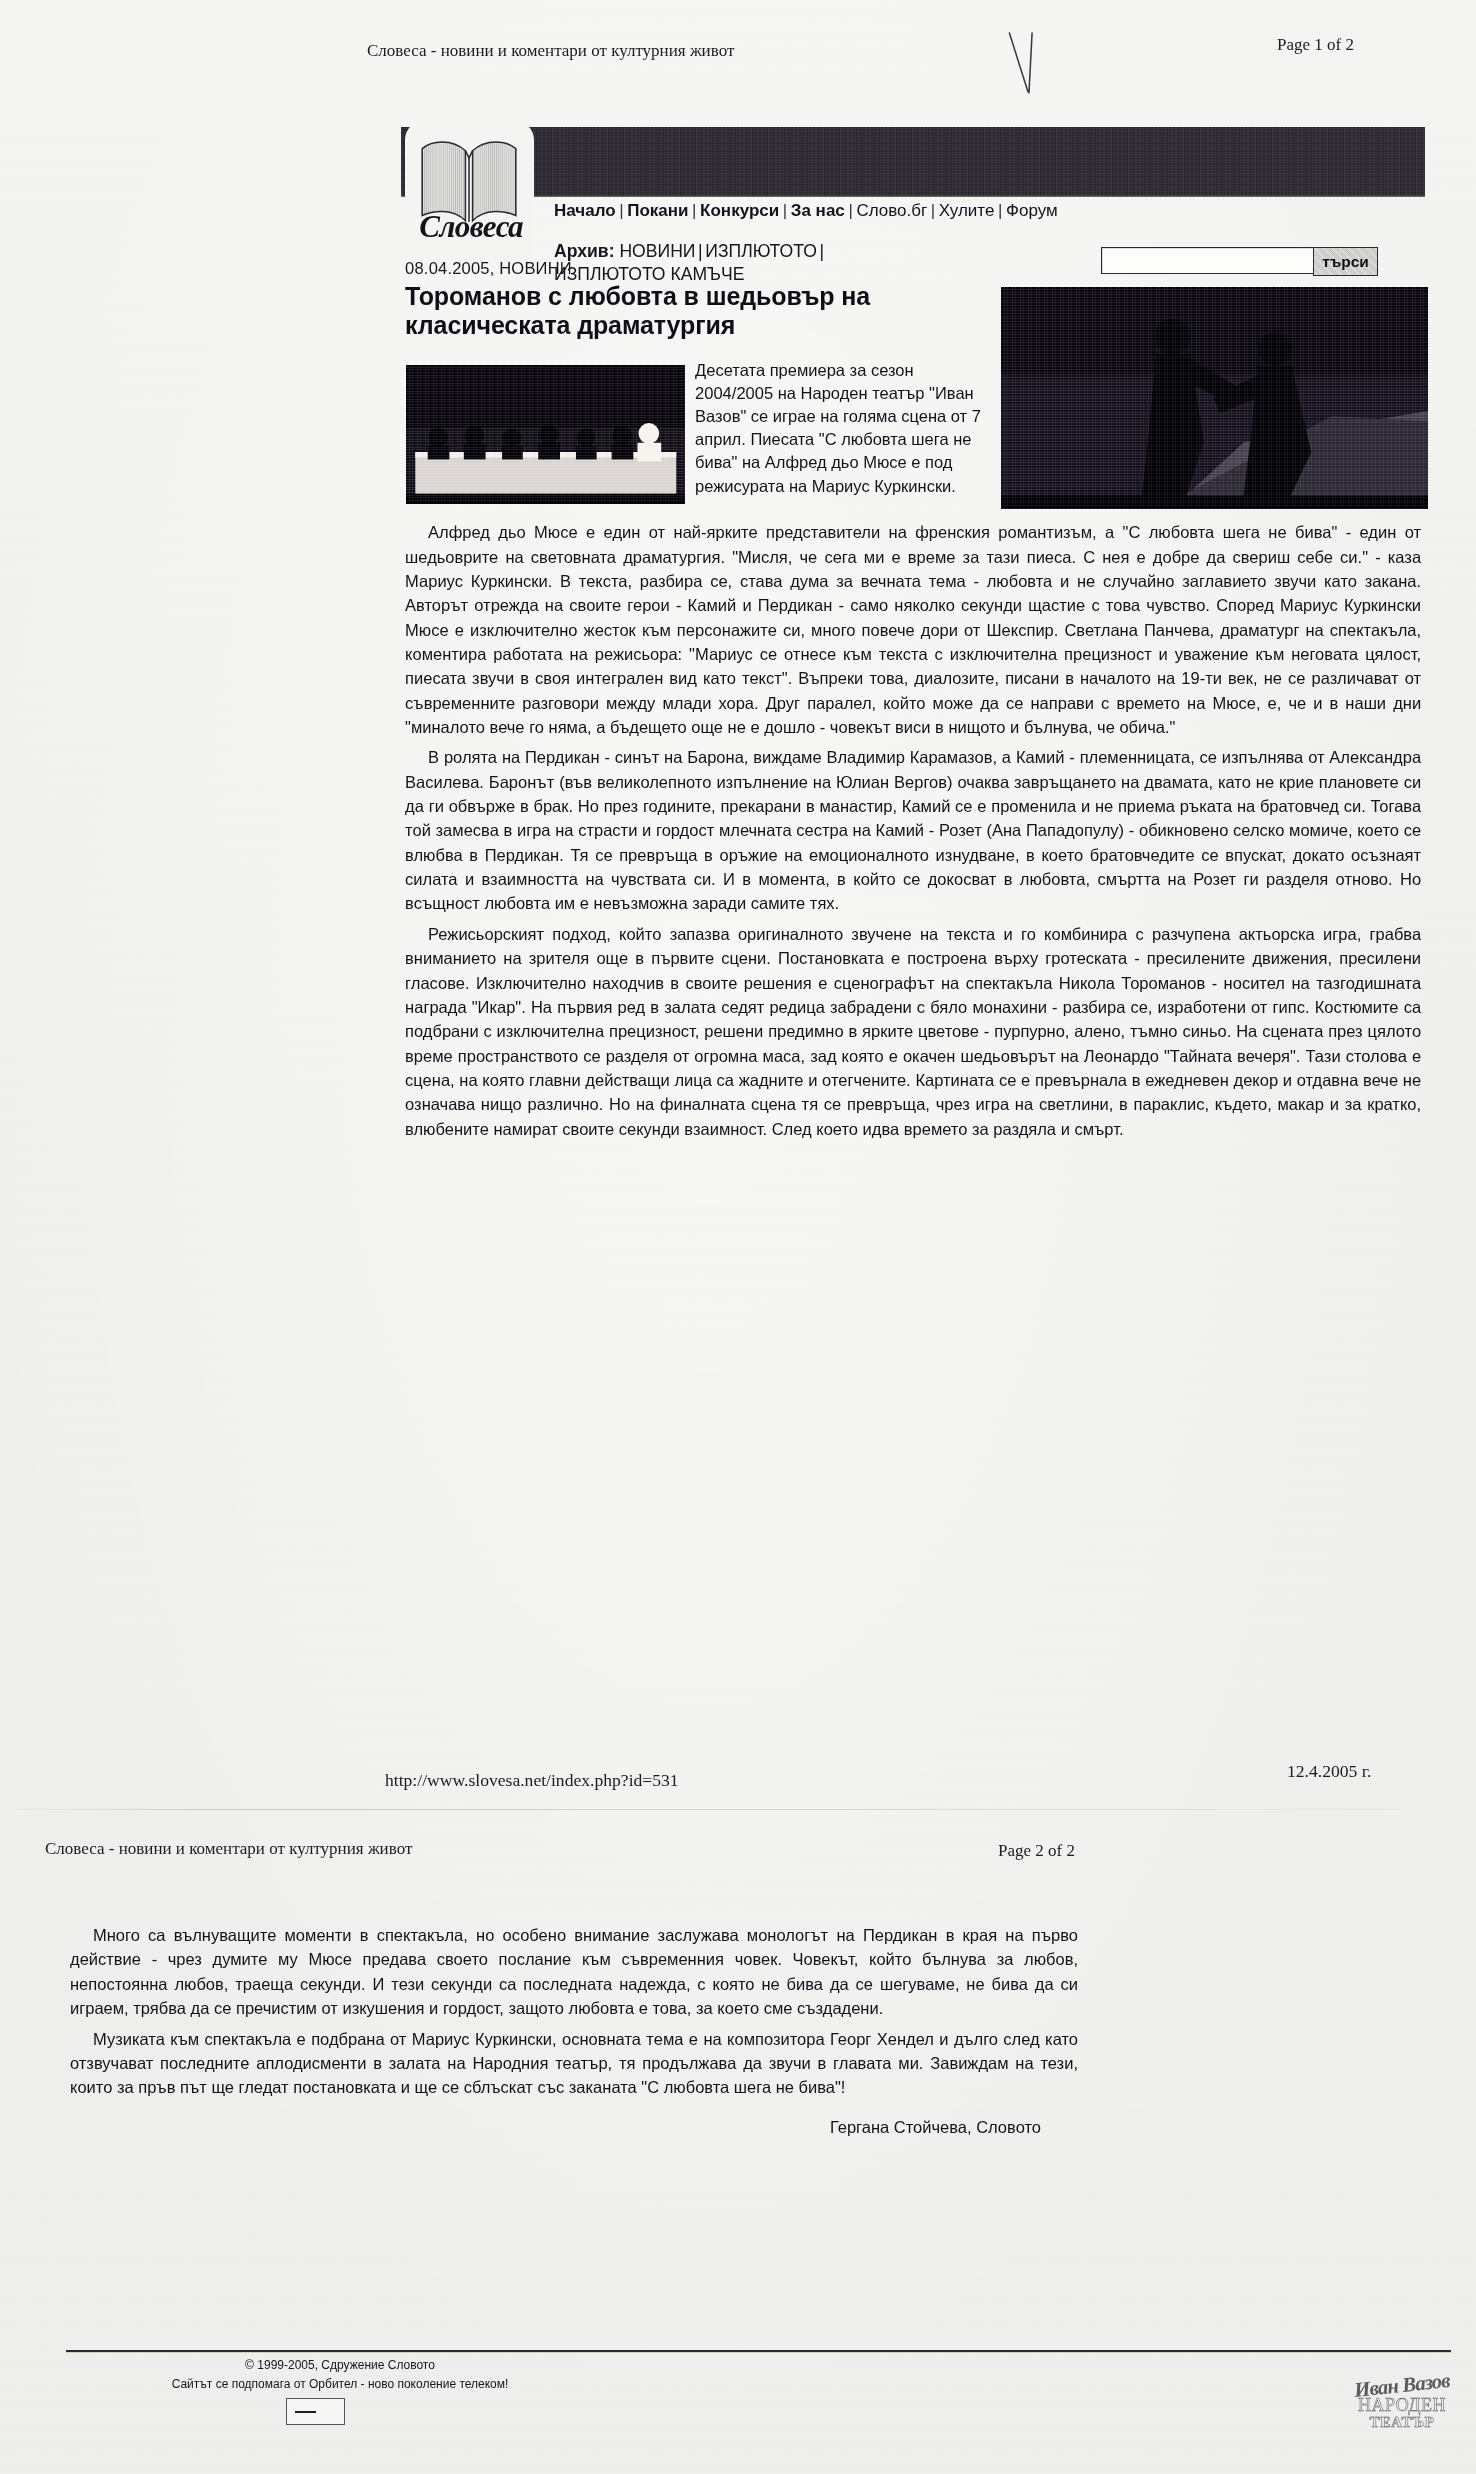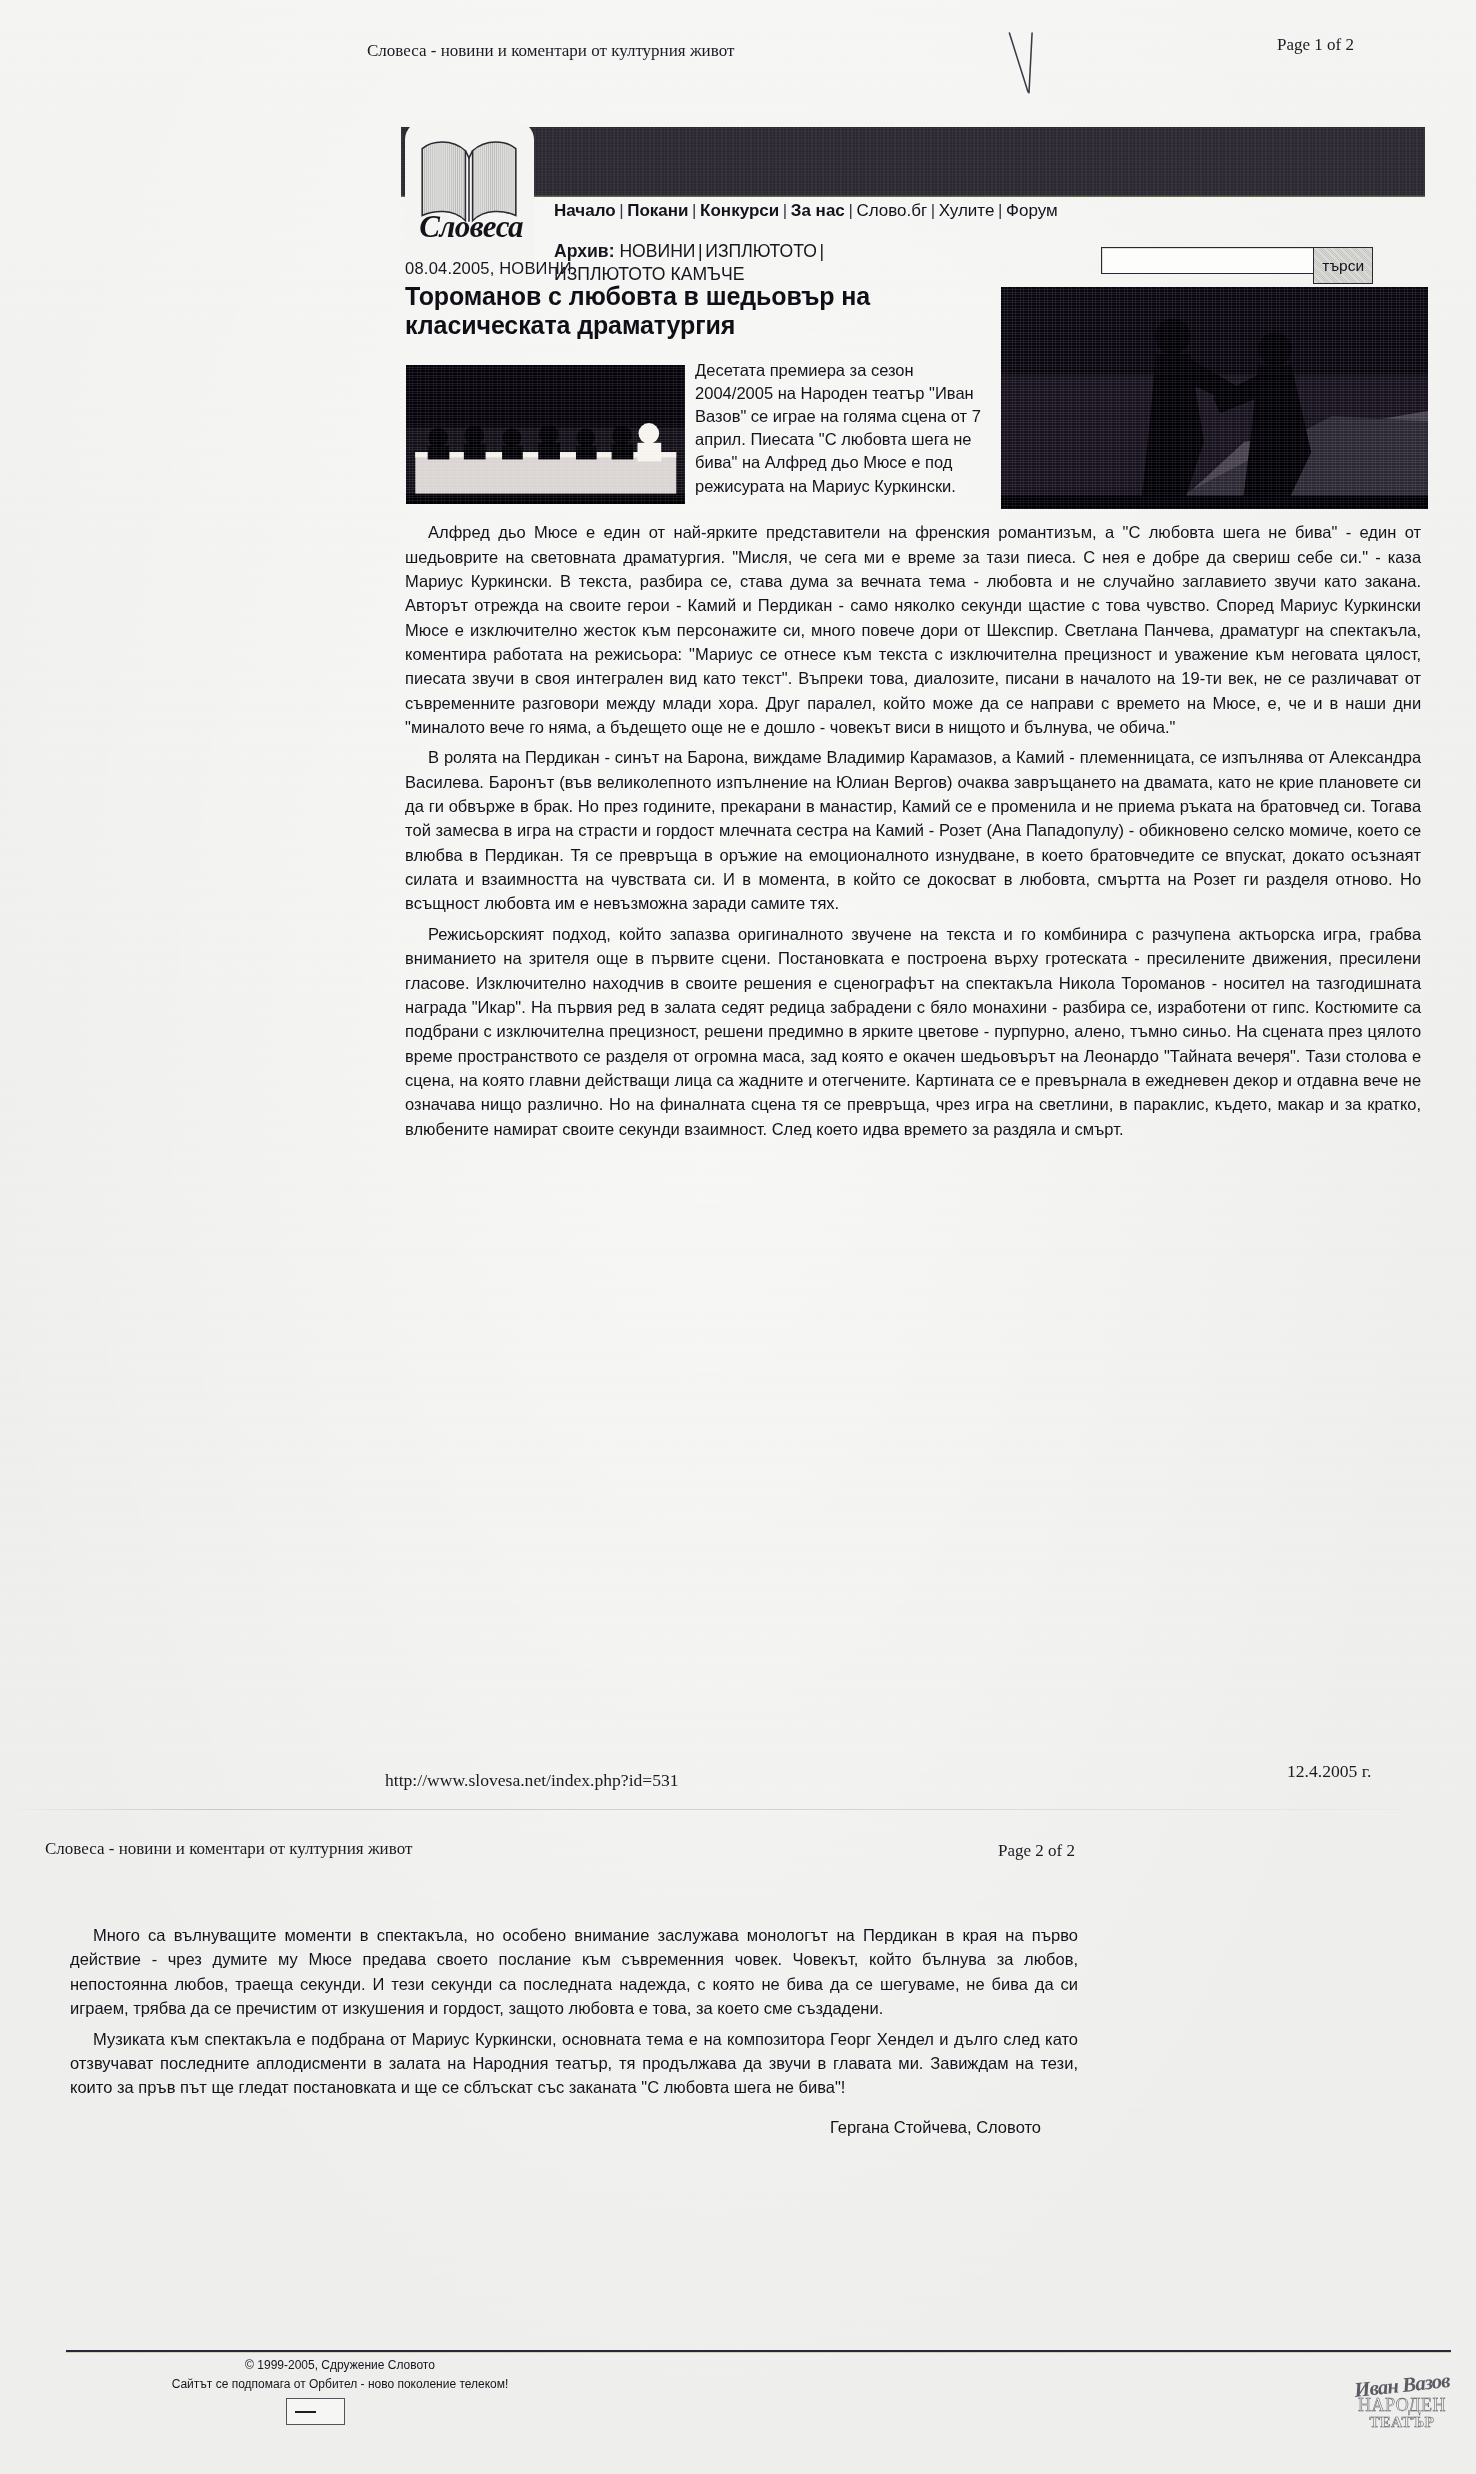--- a/index.html
+++ b/index.html
@@ -148,27 +148,27 @@
     border: 1px solid #2b2833;
     border-right: none;
     box-shadow: inset 0.5px 0.5px 0 rgba(0,0,0,.25);
     font-family: "Liberation Sans", sans-serif;
     font-size: 13.4px;
     padding: 0 4.1px;
     box-sizing: border-box;
     color: #1a1820;
   }
   .search-btn {
-    height: 37px;
+    height: 29px;
     padding: 0 8.3px;
     background: #d9d9d6;
     background-image: repeating-linear-gradient(45deg, rgba(0,0,0,.10) 0 0.5px, rgba(0,0,0,0) 0.5px 1.6px);
     border: 1px solid #2b2833;
     font-family: "Liberation Sans", sans-serif;
-    font-weight: normal;
+    font-weight: bold;
     font-size: 15.5px;
     color: #131119;
     cursor: pointer;
     text-align: center;
   }
 
   
   .article {
     position: relative;
     margin-top: 13.4px;

